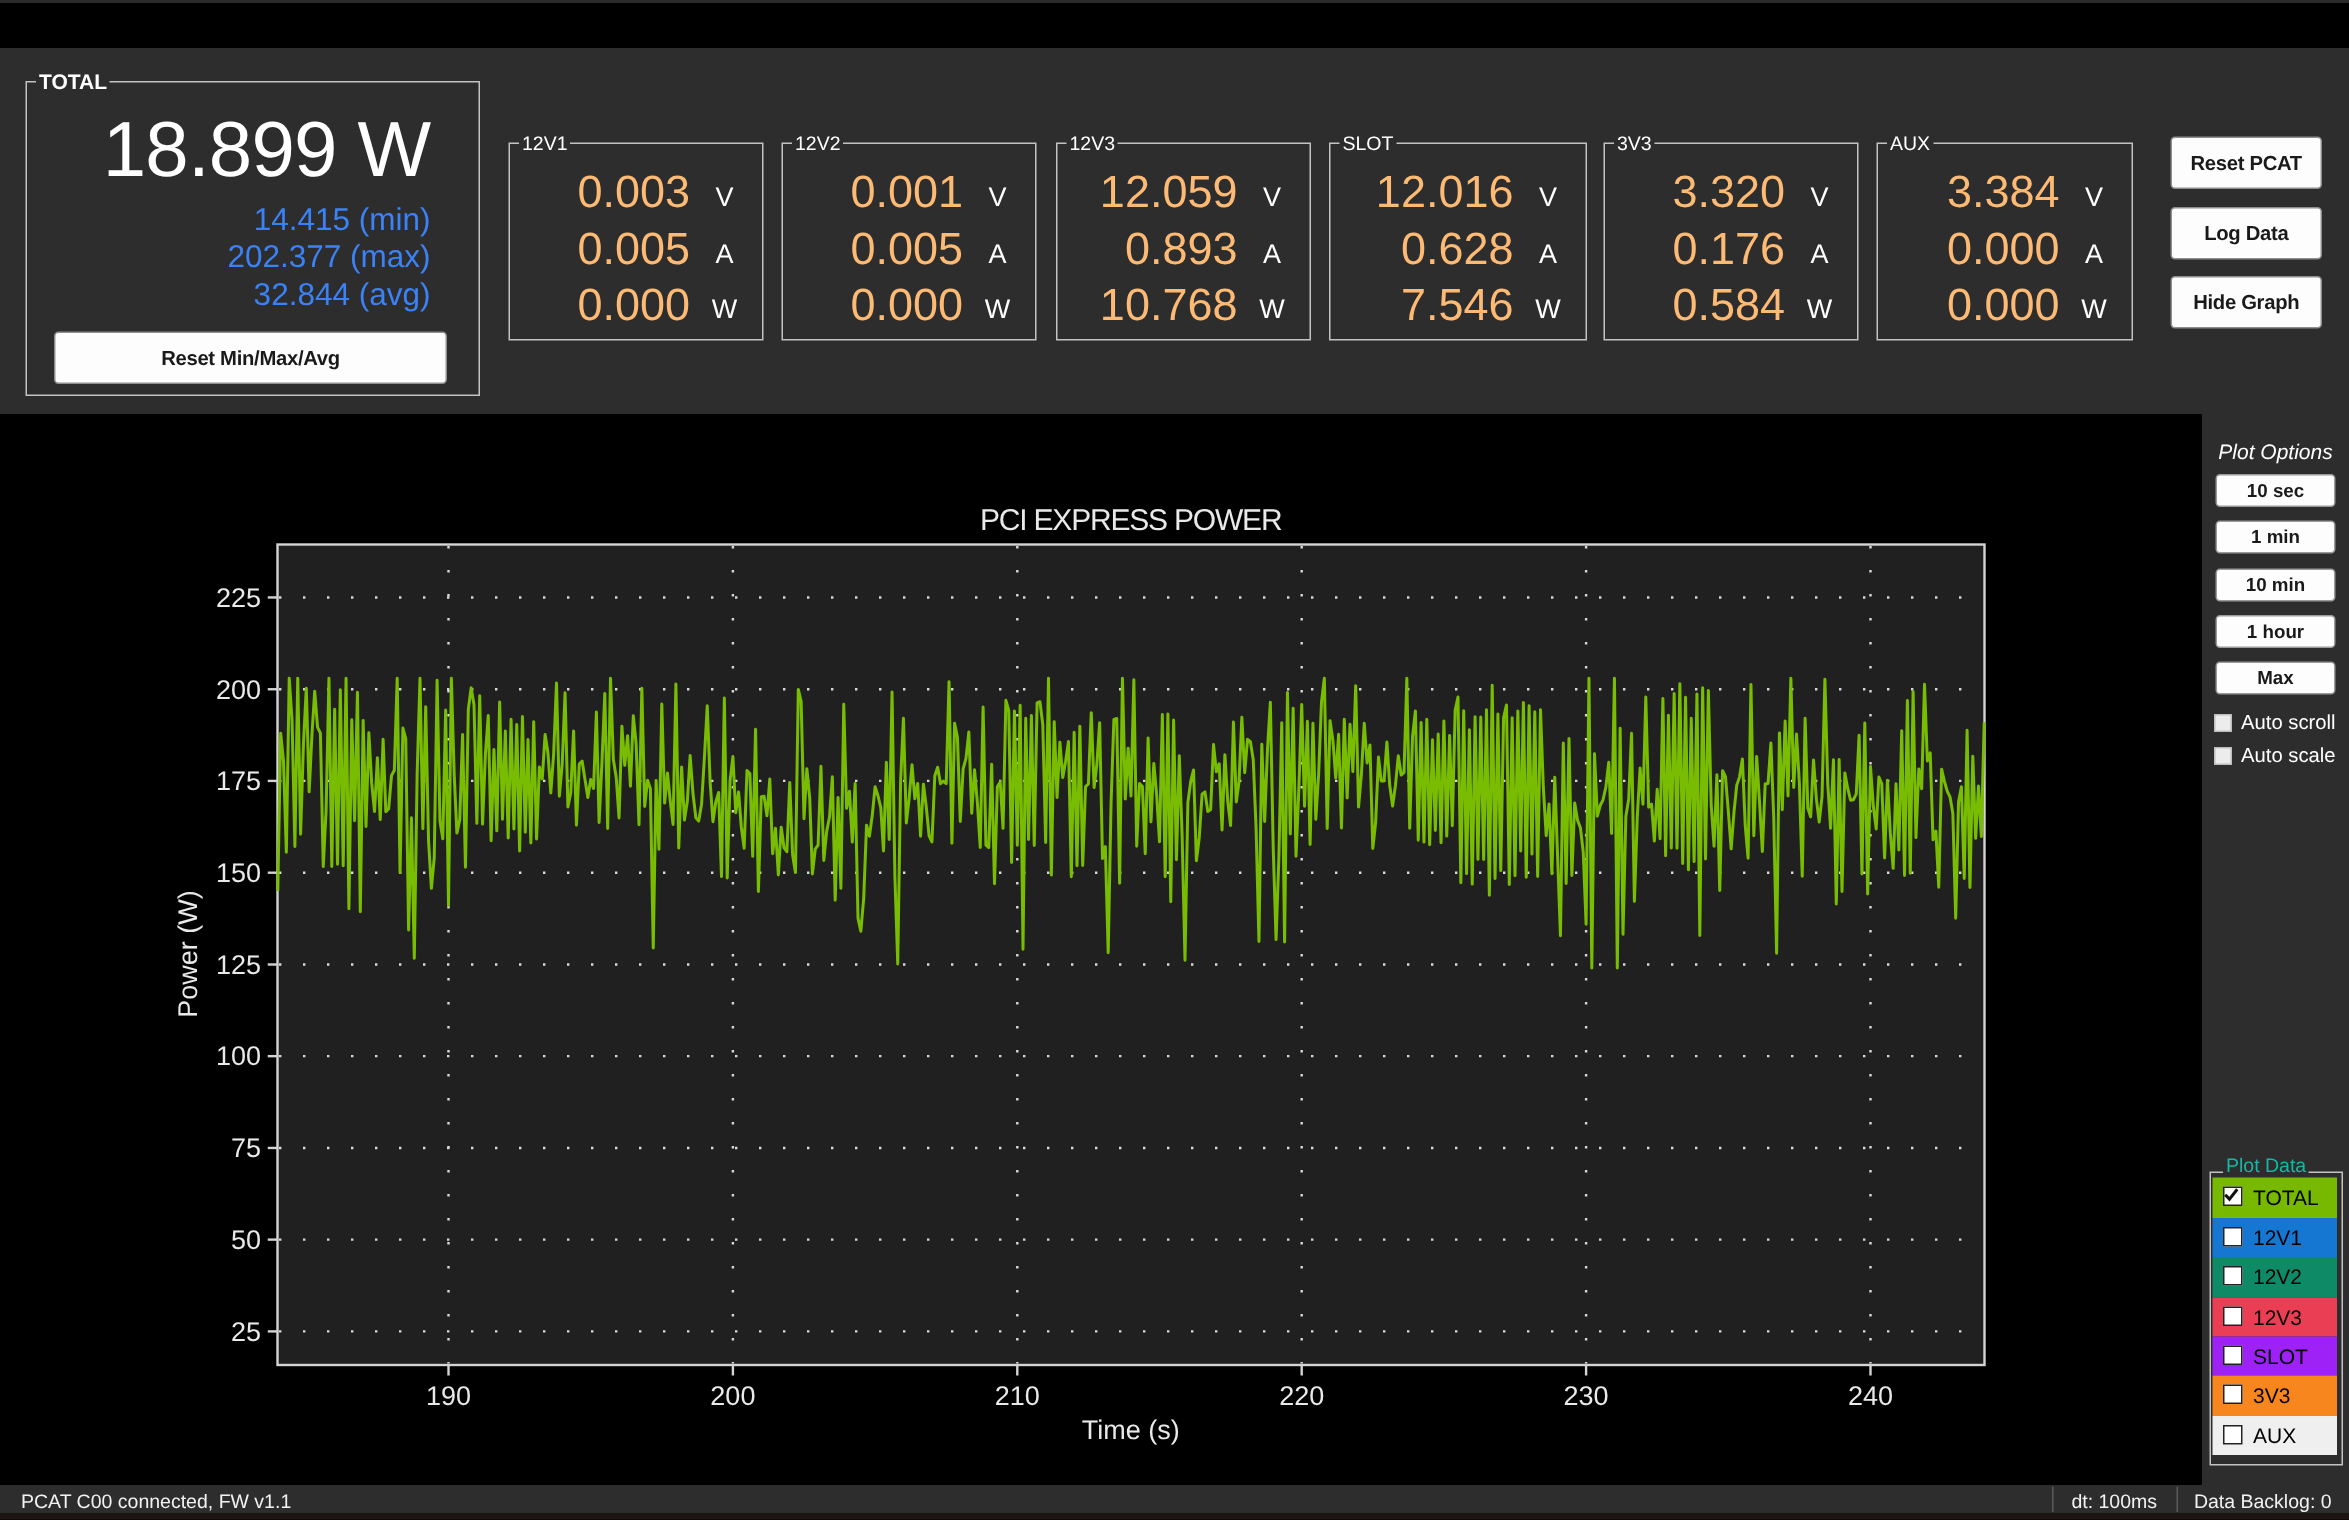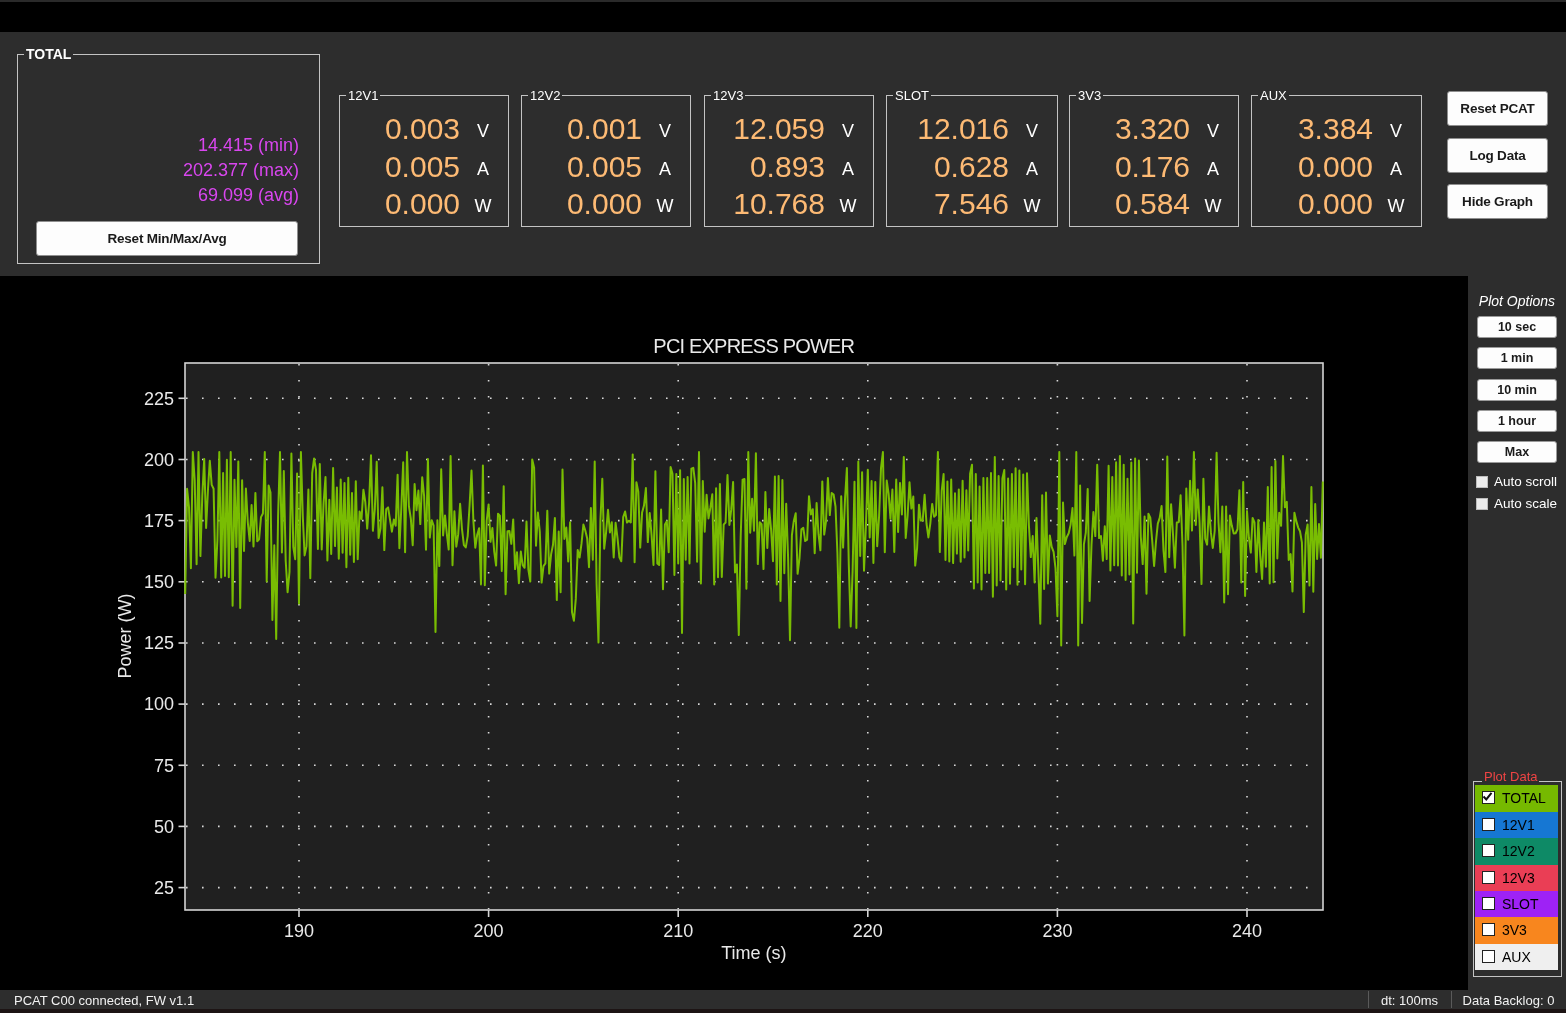--- a/index.html
+++ b/index.html
@@ -9,55 +9,56 @@
 #ticon { position:absolute; left:9px; top:9px; }
 #ttext { position:absolute; left:33px; top:9px; font-size:12.5px; color:#606060; }
 .wglyph { position:absolute; top:0; height:30px; width:46px; color:#404040; }
 
 #panel { position:absolute; left:0; top:32px; width:1566px; height:244px; background:#2d2d2d; }
 .gbox { position:absolute; border:1px solid #c3c3c3; }
 .glabel { position:absolute; top:-8px; left:6px; background:#2d2d2d; color:#fff; font-size:13px; padding:0 2px; }
 #totalbox { left:17px; top:22px; width:303px; height:210px; }
 #totalbox .glabel { font-weight:bold; font-size:14px; top:-9px; left:6px; }
 #bigval { position:absolute; right:32px; top:15px; font-size:52px; color:#fff; letter-spacing:-0.5px; }
-.mmx { position:absolute; right:20px; color:#d946ef; font-size:18px; }
+.mmx { position:absolute; right:32px; color:#3b82f6; font-size:21px; }
 #resetbtn { position:absolute; left:18px; top:166px; width:262px; height:35px; background:#fdfdfd; border:1px solid #8f8f8f; border-radius:3px; color:#1a1a1a; font-size:13.5px; font-weight:bold; letter-spacing:-0.2px; text-align:center; line-height:33px; }
 .mbox { top:63px; height:132px; }
 .mrow { position:absolute; left:0; right:0; height:36px; }
 .mval { position:absolute; right:48px; top:0; font-size:30px; color:#fdba74; }
 .munit { position:absolute; right:14px; top:9px; font-size:18px; color:#fff; width:22px; text-align:center; }
 .pbtn { position:absolute; left:1447px; width:101px; height:35px; background:#fdfdfd; border:1px solid #8f8f8f; border-radius:3px; color:#1a1a1a; font-size:13.5px; font-weight:bold; letter-spacing:-0.2px; text-align:center; }
 
 #plot { position:absolute; left:0; top:276px; width:1468px; height:714px; background:#000; }
 
 #side { position:absolute; left:1468px; top:276px; width:98px; height:714px; background:#2d2d2d; }
 #side .hdr { position:absolute; left:0; width:98px; text-align:center; color:#fff; font-size:14px; }
 .sbtn { position:absolute; left:9px; width:80px; height:22px; background:#fdfdfd; border:1px solid #9a9a9a; border-radius:3px; color:#1a1a1a; font-size:12.5px; font-weight:bold; text-align:center; line-height:20px; }
 .schk { position:absolute; left:8px; width:12px; height:12px; background:#ececec; border:1px solid #bdbdbd; }
 .slab { position:absolute; left:26px; color:#fff; font-size:13.5px; }
 #pdgroup { position:absolute; left:5px; top:505px; width:89px; height:196px; border:1px solid #c3c3c3; }
-#pdlabel { position:absolute; left:14px; top:493px; background:#2d2d2d; color:#ef4444; font-size:13px; padding:0 2px;text-align:center; }
+#pdlabel { position:absolute; left:14px; top:493px; background:#2d2d2d; color:#14b8a6; font-size:13px; padding:0 2px;text-align:center; }
 .prow { position:absolute; left:1475px; width:83px; height:26.4px; }
 .pchk { position:absolute; left:7px; top:6px; width:13px; height:13px; background:#fff; border:1.5px solid #222; }
 .pchk svg { position:absolute; left:-1px; top:-1px; }
 .plab { position:absolute; left:27px; top:5px; font-size:14px; color:#000; }
 
 #status { position:absolute; left:0; top:990px; width:1566px; height:19px; background:#2d2d2d; color:#f2f2f2; font-size:13px; }
 #bstrip { position:absolute; left:0; top:1009px; width:1566px; height:4px; background:#1d1414; }
 .sdiv { position:absolute; top:1px; width:1px; height:17px; background:#5a5a5a; }
 </style></head>
 <body>
 <div id="win">
 <div id="topstrip"></div>
 <div id="panel">
   <div class="gbox" id="totalbox">
     <span class="glabel">TOTAL</span>
+    <div id="bigval">18.899 W</div>
     <div class="mmx" style="top:80px;">14.415 (min)</div>
     <div class="mmx" style="top:105px;">202.377 (max)</div>
-    <div class="mmx" style="top:130px;">69.099 (avg)</div>
+    <div class="mmx" style="top:130px;">32.844 (avg)</div>
     <div id="resetbtn">Reset Min/Max/Avg</div>
   </div>
   <div class="gbox mbox" style="left:339px;width:170px;">
 <span class="glabel">12V1</span>
 <div class="mrow" style="top:16px;">
           <span class="mval">0.003</span>
           <span class="munit">V</span>
         </div>
 <div class="mrow" style="top:54px;">
           <span class="mval">0.005</span>

